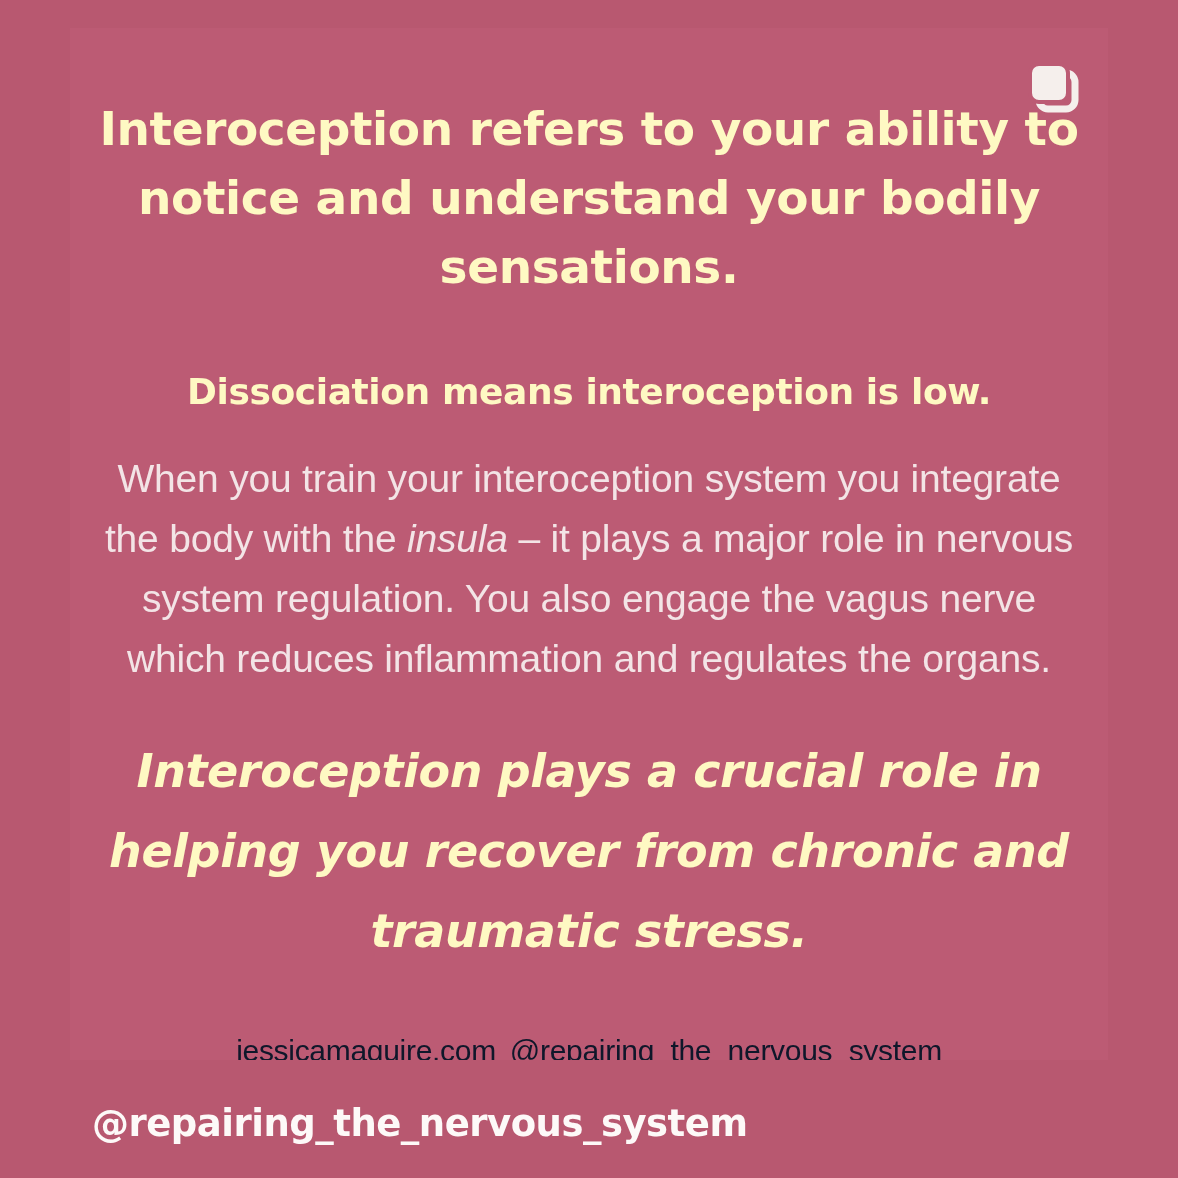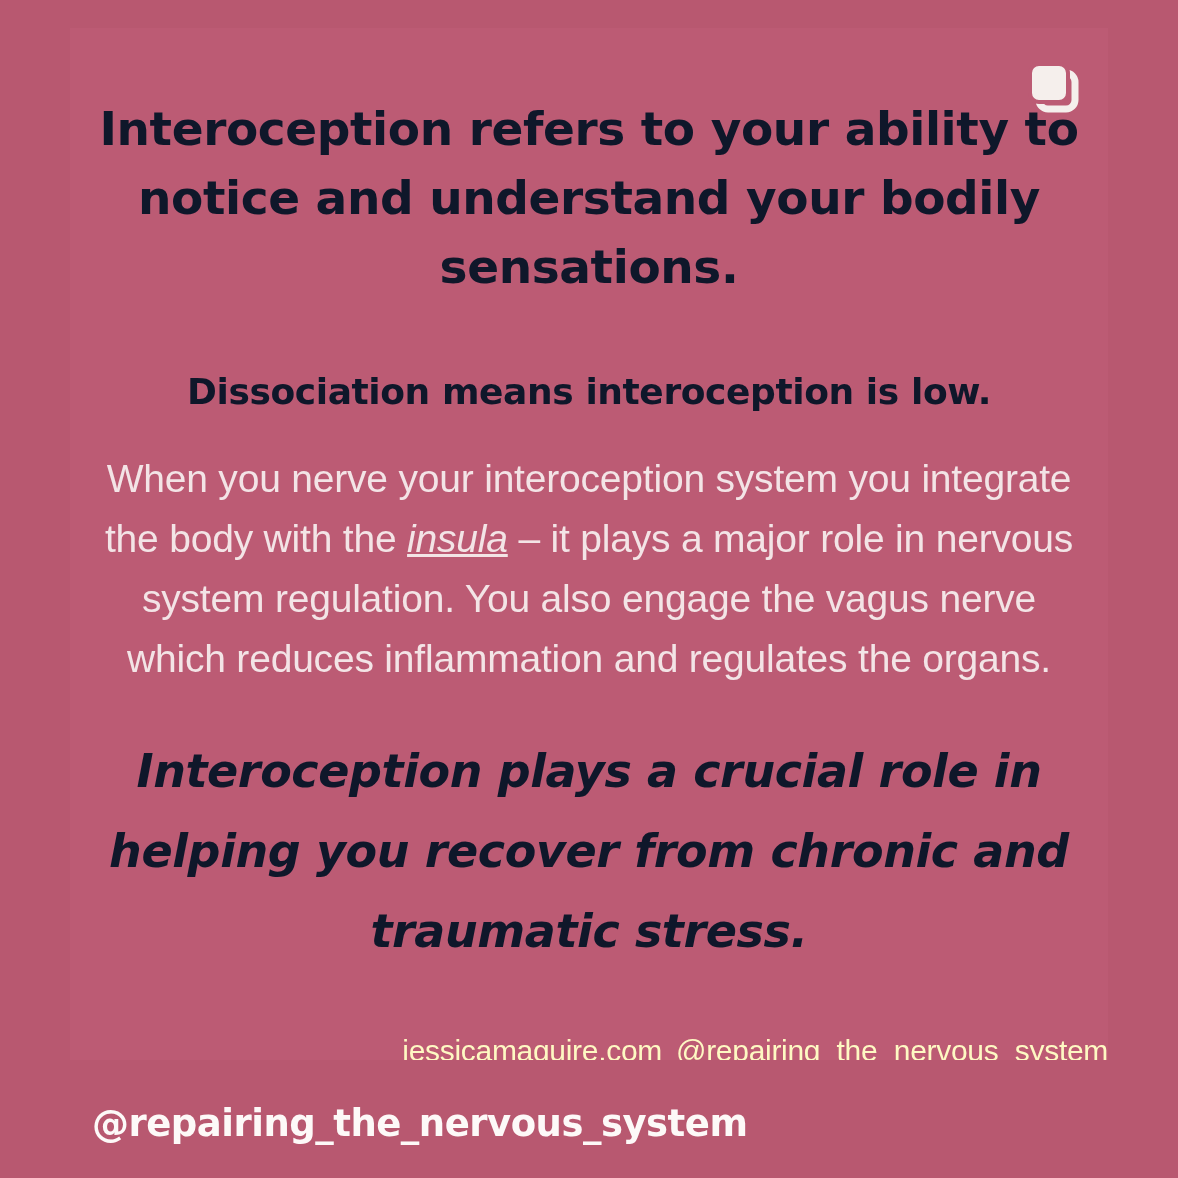--- a/index.html
+++ b/index.html
@@ -40,21 +40,21 @@
     top: 0;
     width: 100%;
     height: 100%;
     box-sizing: border-box;
     padding: 66px 22px 0 22px;
   }
 
   .headline {
     font-family: "DejaVu Sans", sans-serif;
     font-weight: bold;
-    color: #0f172a;
+    color: #fef9c3;
     text-align: center;
     letter-spacing: -0.4px;
     margin: 0;
   }
 
   #headline-top {
     font-size: 47px;
     line-height: 69px;
     padding: 0 3px;
   }
@@ -71,41 +71,40 @@
     font-size: 39px;
     line-height: 60px;
     color: #f3e4e6;
     text-align: center;
     margin: 28px 0 0 0;
     padding: 0 6px;
     letter-spacing: -0.2px;
   }
   #body-paragraph .em-insula {
     font-style: italic;
-    text-decoration: underline;
   }
 
   #headline-bottom {
     font-size: 46px;
     line-height: 80px;
     margin-top: 42px;
     padding: 0 12px;
     font-style: italic;
   }
 
   #credit-line {
     position: absolute;
     left: 0;
     right: 0;
     top: 1006px;
-    text-align: right;
+    text-align: center;
     font-family: "Liberation Sans", sans-serif;
     font-size: 30px;
     line-height: 34px;
-    color: #fef9c3;
+    color: #0f172a;
     letter-spacing: -0.3px;
   }
   #credit-line .credit-site { margin-right: 14px; }
 
   #bottom-handle {
     position: absolute;
     left: 92px;
     top: 1102px;
     font-family: "DejaVu Sans", sans-serif;
     font-weight: bold;
@@ -119,21 +118,21 @@
 <body>
 
 <div id="post-card">
 
   <div id="text-stack">
 
     <div class="headline" id="headline-top">Interoception refers to your ability to notice and understand your bodily sensations.</div>
 
     <div class="headline" id="headline-mid">Dissociation means interoception is low.</div>
 
-    <p id="body-paragraph"><span>When you nerve your interoception system you integrate the body with the </span><span class="em-insula">insula</span><span> – it plays a major role in nervous system regulation. You also engage the vagus nerve which reduces inflammation and regulates the organs.</span></p>
+    <p id="body-paragraph"><span>When you train your interoception system you integrate the body with the </span><span class="em-insula">insula</span><span> – it plays a major role in nervous system regulation. You also engage the vagus nerve which reduces inflammation and regulates the organs.</span></p>
 
     <div class="headline" id="headline-bottom">Interoception plays a crucial role in helping you recover from chronic and traumatic stress.</div>
 
   </div>
 
   <div id="credit-line">
     <span class="credit-site">jessicamaguire.com</span><span>@repairing_the_nervous_system</span>
   </div>
 
   <div id="copy-icon">

